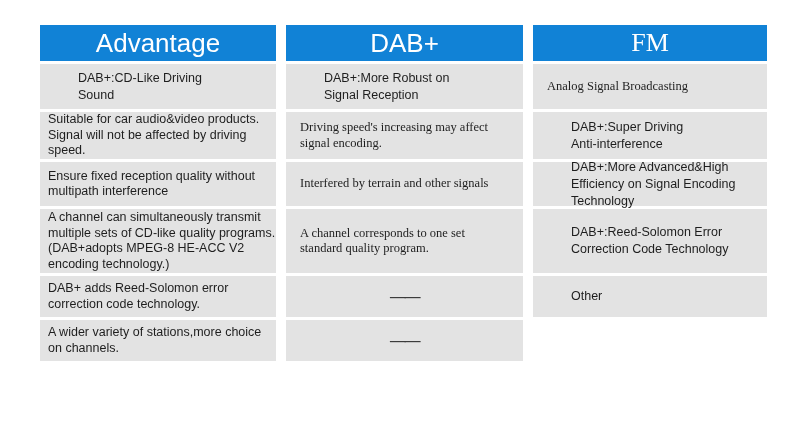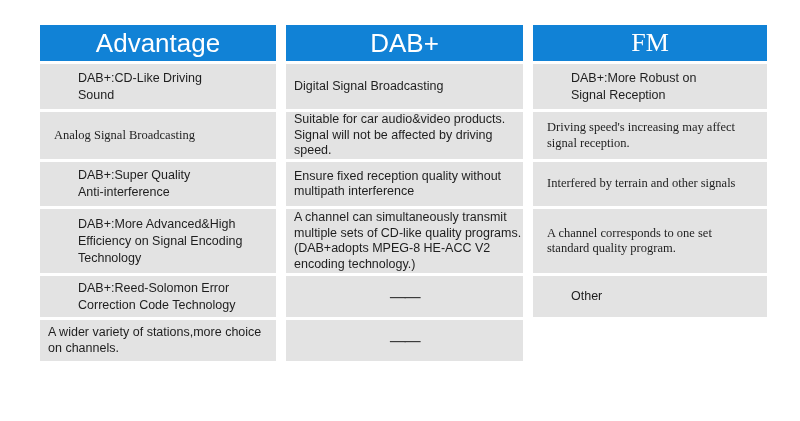--- a/index.html
+++ b/index.html
@@ -55,49 +55,50 @@
 <body>
 
 <div class="comparison">
 
   <div class="cell header c0">Advantage</div>
   <div class="cell header c1">DAB+</div>
   <div class="cell header c2">FM</div>
 
   <div class="cell c0">DAB+:CD-Like Driving
 Sound</div>
-  <div class="cell c1">Digital Signal Broadcasting</div>
   <div class="cell c0">DAB+:More Robust on
 Signal Reception</div>
 
   <div class="cell c2">Analog Signal Broadcasting</div>
   <div class="cell c1">Suitable for car audio&amp;video products.
 Signal will not be affected by driving
 speed.</div>
   <div class="cell c2">Driving speed's increasing may affect
-signal reception.</div>
+signal encoding.</div>
 
-  <div class="cell c0">DAB+:Super Quality
+  <div class="cell c0">DAB+:Super Driving
 Anti-interference</div>
   <div class="cell c1">Ensure fixed reception quality without
 multipath interference</div>
   <div class="cell c2">Interfered by terrain and other signals</div>
 
   <div class="cell c0">DAB+:More Advanced&amp;High
 Efficiency on Signal Encoding
 Technology</div>
   <div class="cell c1">A channel can simultaneously transmit
 multiple sets of CD-like quality programs.
 (DAB+adopts MPEG-8 HE-ACC V2
 encoding technology.)</div>
   <div class="cell c2">A channel corresponds to one set
 standard quality program.</div>
 
   <div class="cell c0">DAB+:Reed-Solomon Error
 Correction Code Technology</div>
+  <div class="cell c1">DAB+ adds Reed-Solomon error
+correction code technology.</div>
   <div class="cell c2 dash">——</div>
 
   <div class="cell c0">Other</div>
   <div class="cell c1">A wider variety of stations,more choice
 on channels.</div>
   <div class="cell c2 dash">——</div>
 
 </div>
 
 </body></html>

